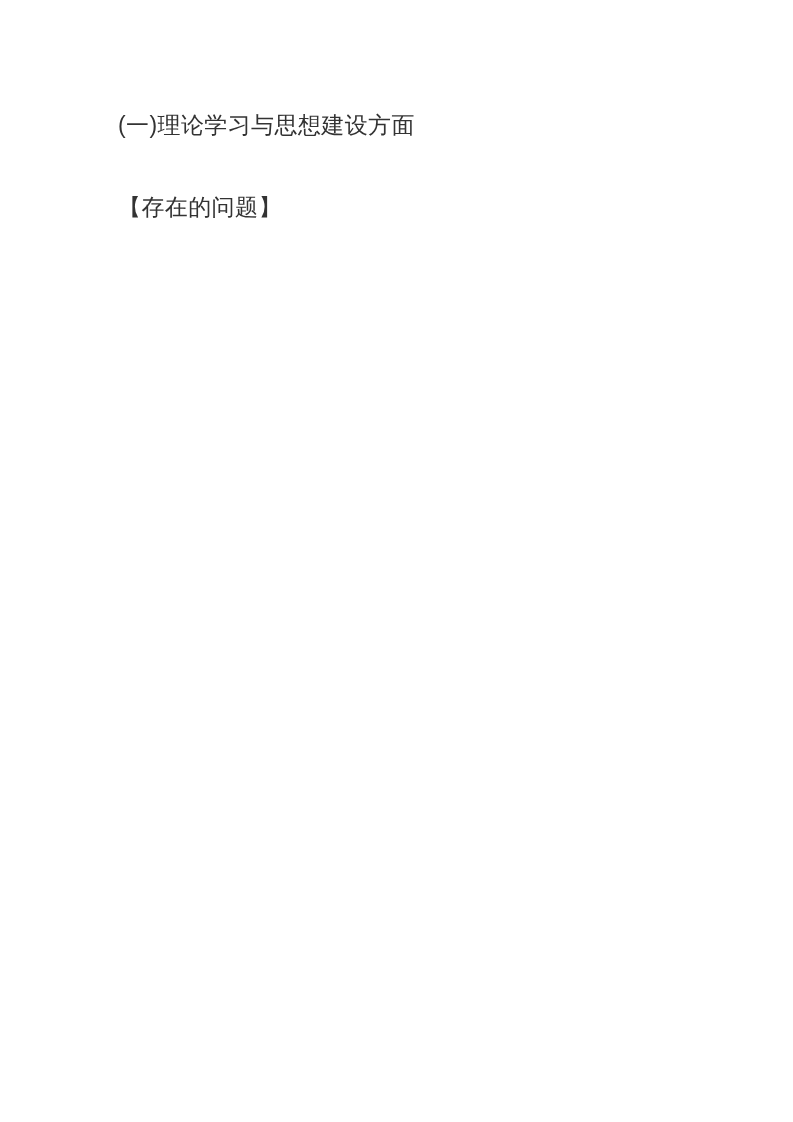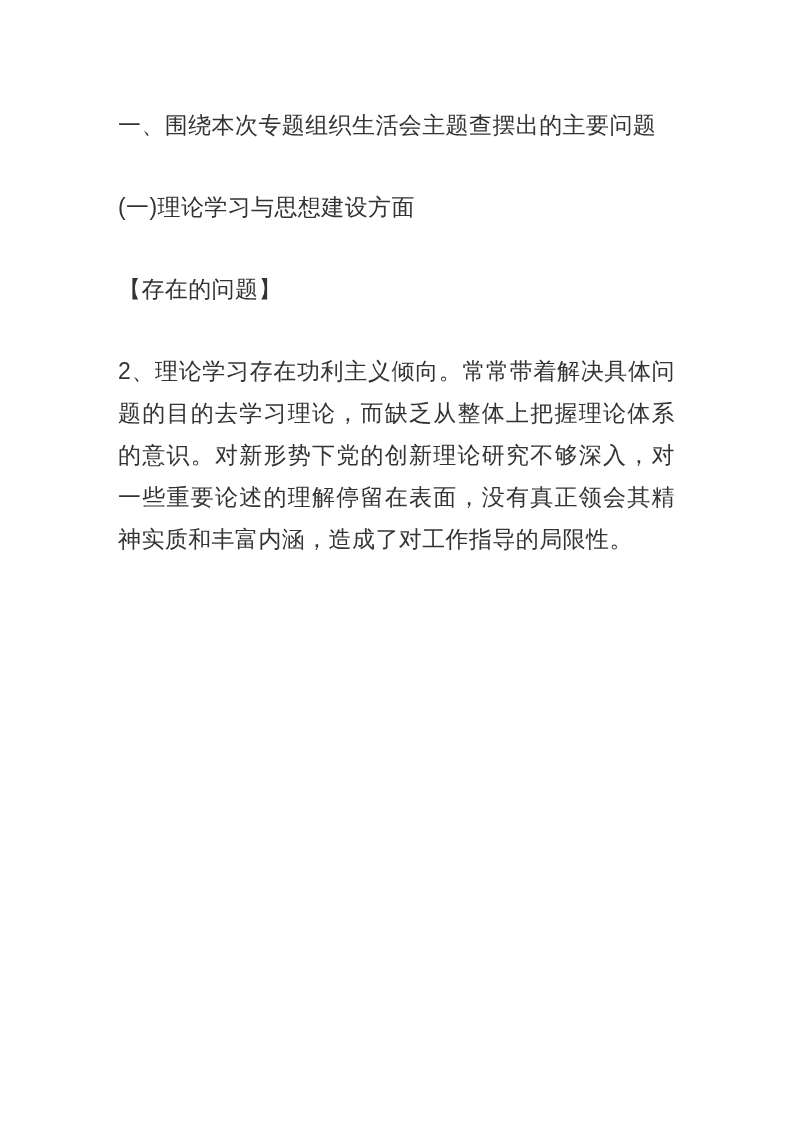--- a/index.html
+++ b/index.html
@@ -33,22 +33,20 @@
     word-break: break-all;
   }
   .doc-line {
     text-align: left;
   }
 </style>
 </head>
 <body>
 
 <div class="page">
-  <p class="doc-line">一、围绕本次专题组织生活会主题查摆出的主要问题</p>
 
   <p class="doc-line">(一)理论学习与思想建设方面</p>
 
   <p class="doc-line">【存在的问题】</p>
 
 
-  <p class="doc-para">2、理论学习存在功利主义倾向。常常带着解决具体问题的目的去学习理论，而缺乏从整体上把握理论体系的意识。对新形势下党的创新理论研究不够深入，对一些重要论述的理解停留在表面，没有真正领会其精神实质和丰富内涵，造成了对工作指导的局限性。</p>
 
 </div>
 
 </body></html>

